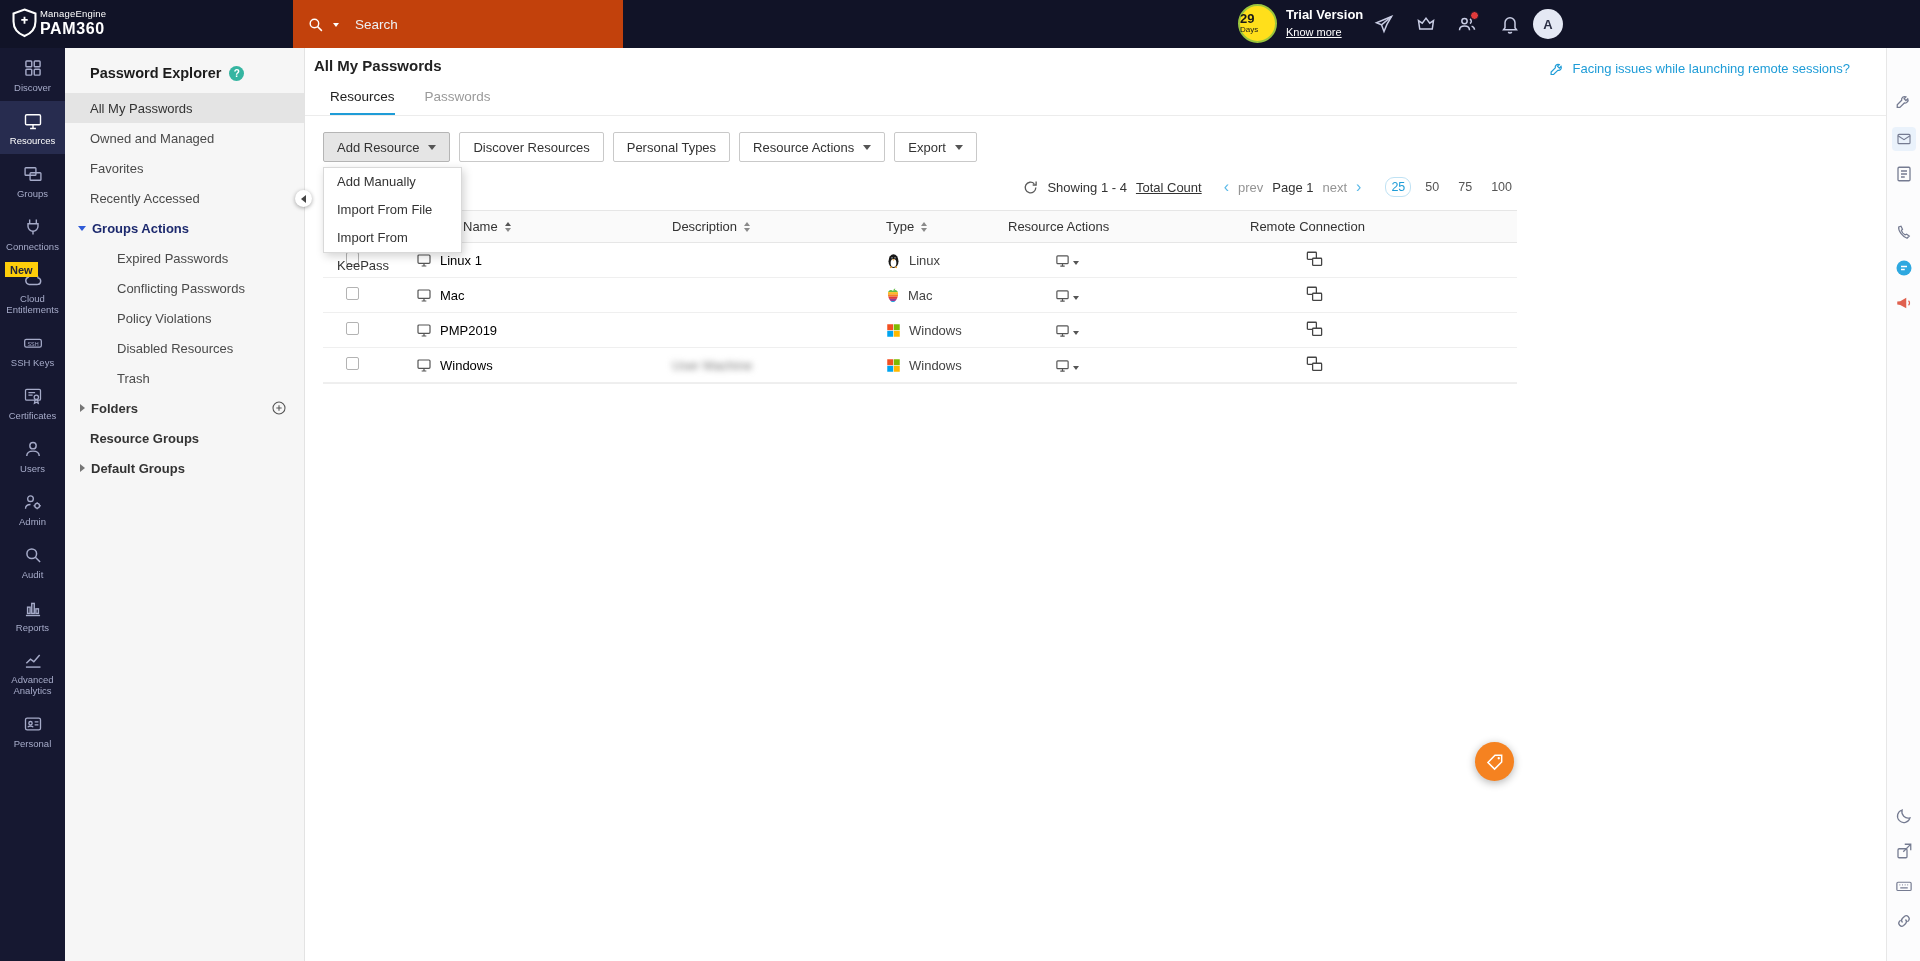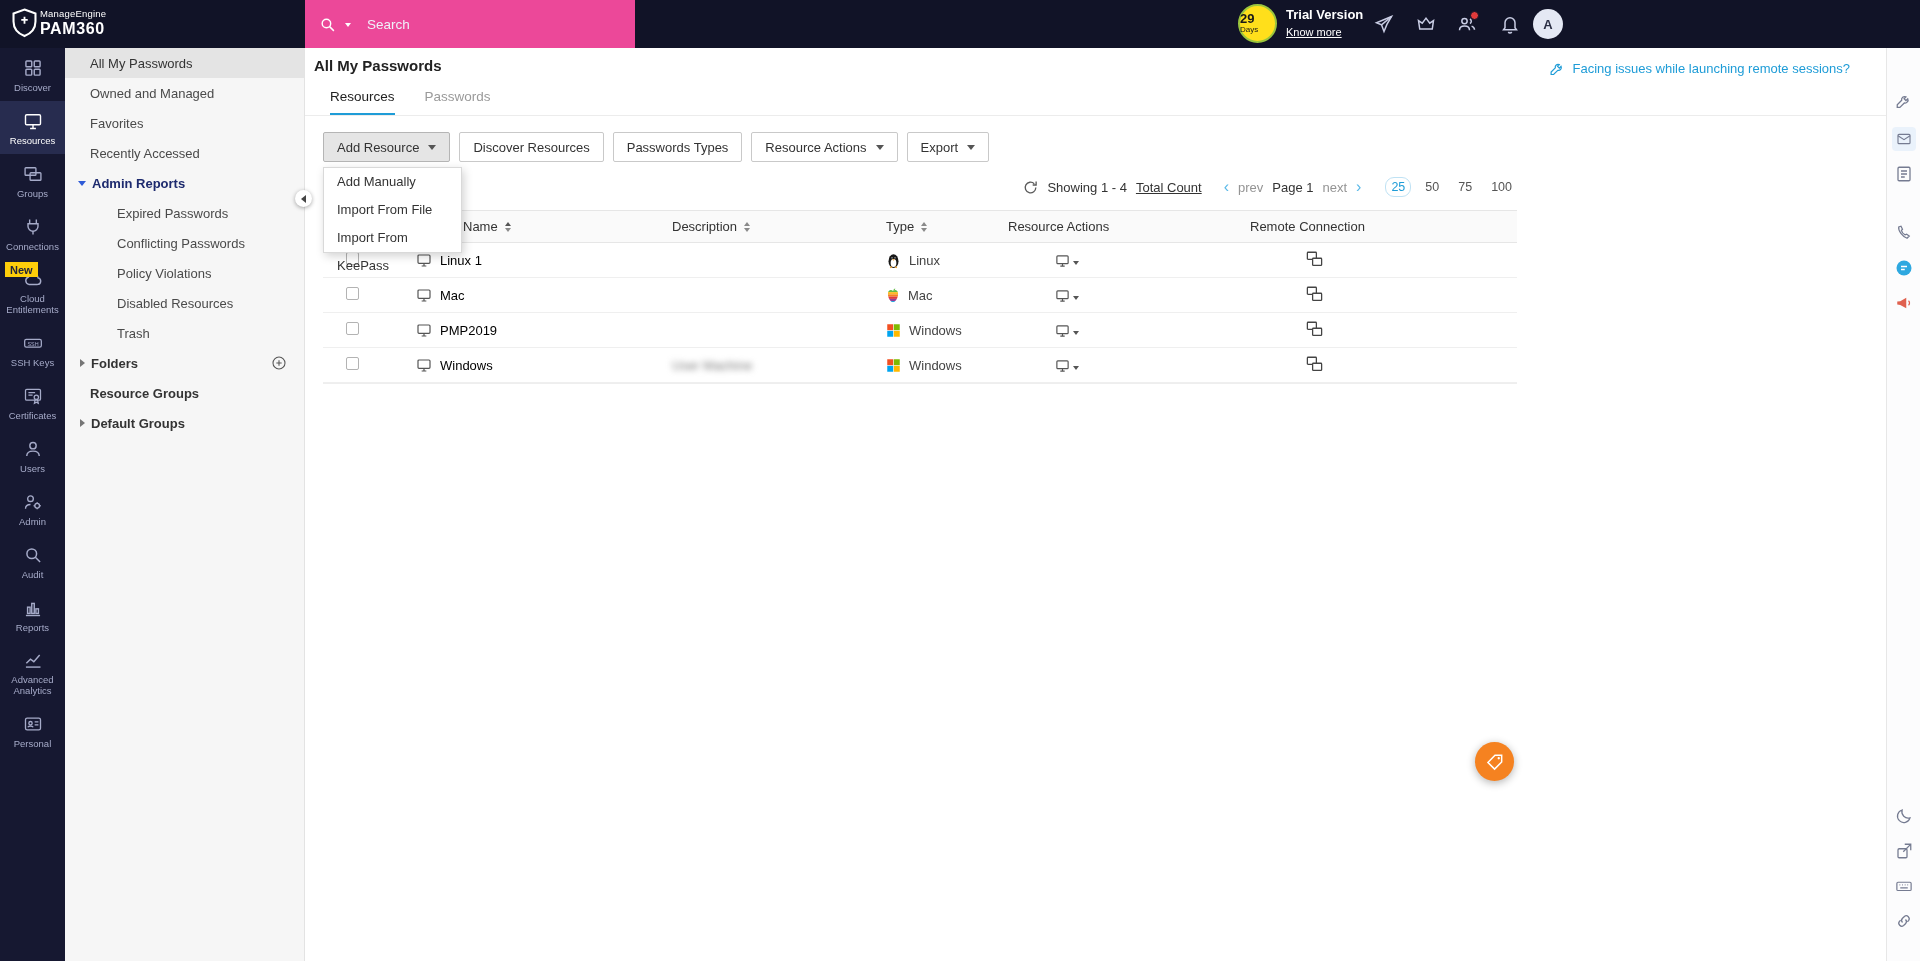--- a/index.html
+++ b/index.html
@@ -6,21 +6,21 @@
   html,body { width:1920px; height:961px; overflow:hidden; background:#fff;
     font-family:"Liberation Sans","DejaVu Sans",sans-serif; }
   .app { position:relative; width:1920px; height:961px; }
 
   
   .topbar { position:absolute; top:0; left:0; width:1920px; height:48px; background:#111327; z-index:40; }
   .logo { position:absolute; left:9px; top:7px; display:flex; align-items:center; gap:0; cursor:pointer; }
   .logo svg { width:31px; height:31px; }
   .brand-top { font-size:9.5px; color:#fff; letter-spacing:.2px; }
   .brand-bottom { font-size:16px; color:#fff; font-weight:bold; letter-spacing:.6px; margin-top:1px; }
-  .search { position:absolute; left:305px; top:0; width:330px; height:48px; background:#ec4899; display:flex; align-items:center; padding-left:14px; gap:8px; }
+  .search { position:absolute; left:293px; top:0; width:330px; height:48px; background:#c2410c; display:flex; align-items:center; padding-left:14px; gap:8px; }
   .search svg { width:17px; height:17px; color:#fff; }
   .sc-caret { width:0; height:0; border-left:3.5px solid transparent; border-right:3.5px solid transparent; border-top:4px solid #fff; margin:2px 8px 0 1px; }
   .search input { background:transparent; border:none; outline:none; color:#fff; font-size:13.5px; width:230px; font-family:inherit; }
   .search input::placeholder { color:#f0faff; opacity:.95; }
   .trial { position:absolute; left:1238px; top:4px; display:flex; align-items:center; gap:9px; }
   .trial-badge { width:39px; height:39px; border-radius:50%; background:#ffdf1b; border:2px solid #9bc53d; display:flex; flex-direction:column; justify-content:center; }
   .trial-days { font-size:13px; font-weight:bold; color:#191919; line-height:12px; }
   .trial-days-label { font-size:8px; color:#191919; }
   .trial-t1 { color:#fff; font-size:13px; font-weight:bold; }
   .trial-t2 { color:#fff; font-size:11px; text-decoration:underline; margin-top:2px; display:inline-block; cursor:pointer; }
@@ -270,27 +270,31 @@
       <svg viewBox="0 0 24 24" fill="none" stroke="currentColor" stroke-width="1.6">
           <rect x="3" y="5" width="18" height="14" rx="2"></rect>
           <circle cx="9" cy="11" r="2"></circle>
           <path d="M5.8 16c1-2.2 5.4-2.2 6.4 0M14 9.5h4.5M14 13h4.5"></path>
         </svg>
       <span class="rail-label">Personal</span>
     </div>
   </nav>
 
   <aside class="sidebar">
+    <div class="sb-title">
+      <span>Password Explorer</span>
+      <span class="help-dot">?</span>
+    </div>
     <div class="sb-item selected">All My Passwords</div>
     <div class="sb-item">Owned and Managed</div>
     <div class="sb-item">Favorites</div>
     <div class="sb-item">Recently Accessed</div>
     <div class="sb-item section">
       <span class="tri-down"></span>
-      <span>Admin Reports</span>
+      <span>Groups Actions</span>
     </div>
     <div class="sb-item sub">Expired Passwords</div>
     <div class="sb-item sub">Conflicting Passwords</div>
     <div class="sb-item sub">Policy Violations</div>
     <div class="sb-item sub">Disabled Resources</div>
     <div class="sb-item sub">Trash</div>
     <div class="sb-item group tw">
       <span class="tri-right"></span>
       <span>Folders</span>
       <svg class="plus-btn" viewBox="0 0 24 24" fill="none" stroke="currentColor" stroke-width="1.6">
@@ -325,21 +329,21 @@
 
     <div class="toolbar">
       <button class="btn pressed">
         <span>Add Resource</span>
         <span class="caret"></span>
       </button>
       <button class="btn">
         <span>Discover Resources</span>
       </button>
       <button class="btn">
-        <span>Passwords Types</span>
+        <span>Personal Types</span>
       </button>
       <button class="btn">
         <span>Resource Actions</span>
         <span class="caret"></span>
       </button>
       <button class="btn">
         <span>Export</span>
         <span class="caret"></span>
       </button>
     </div>

